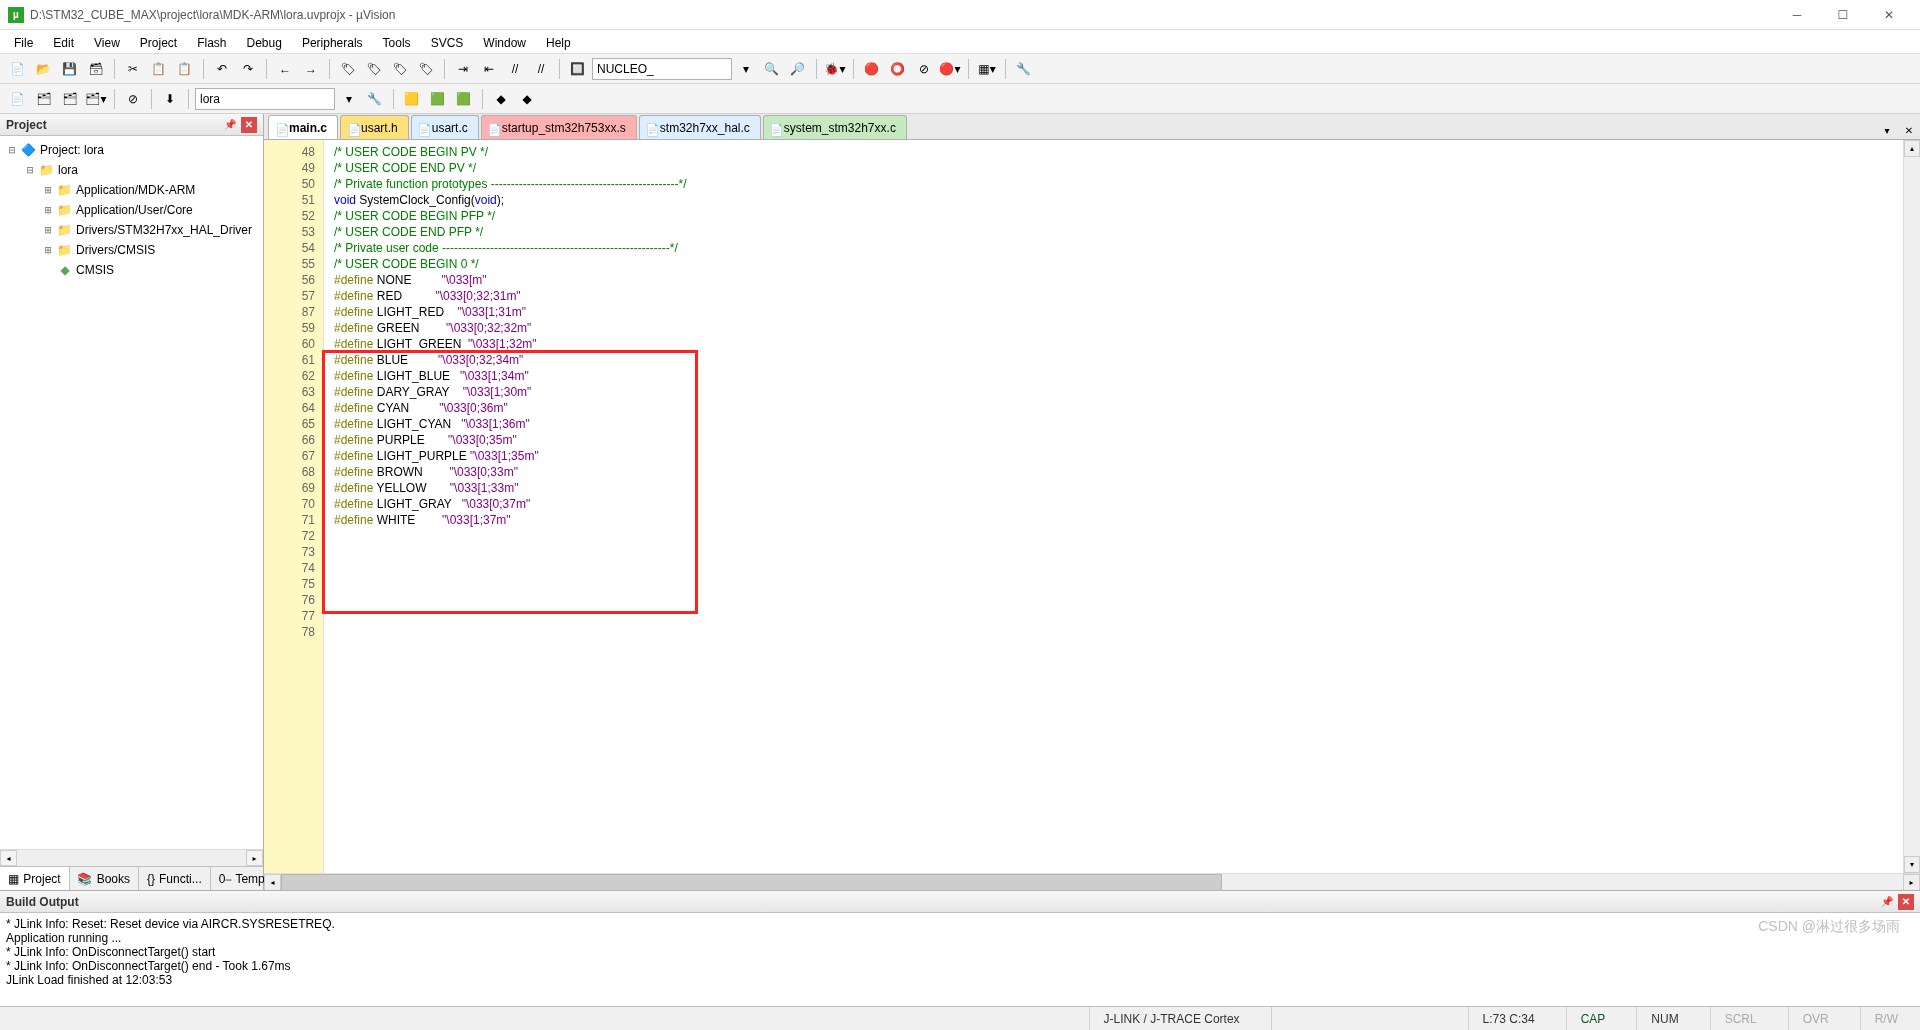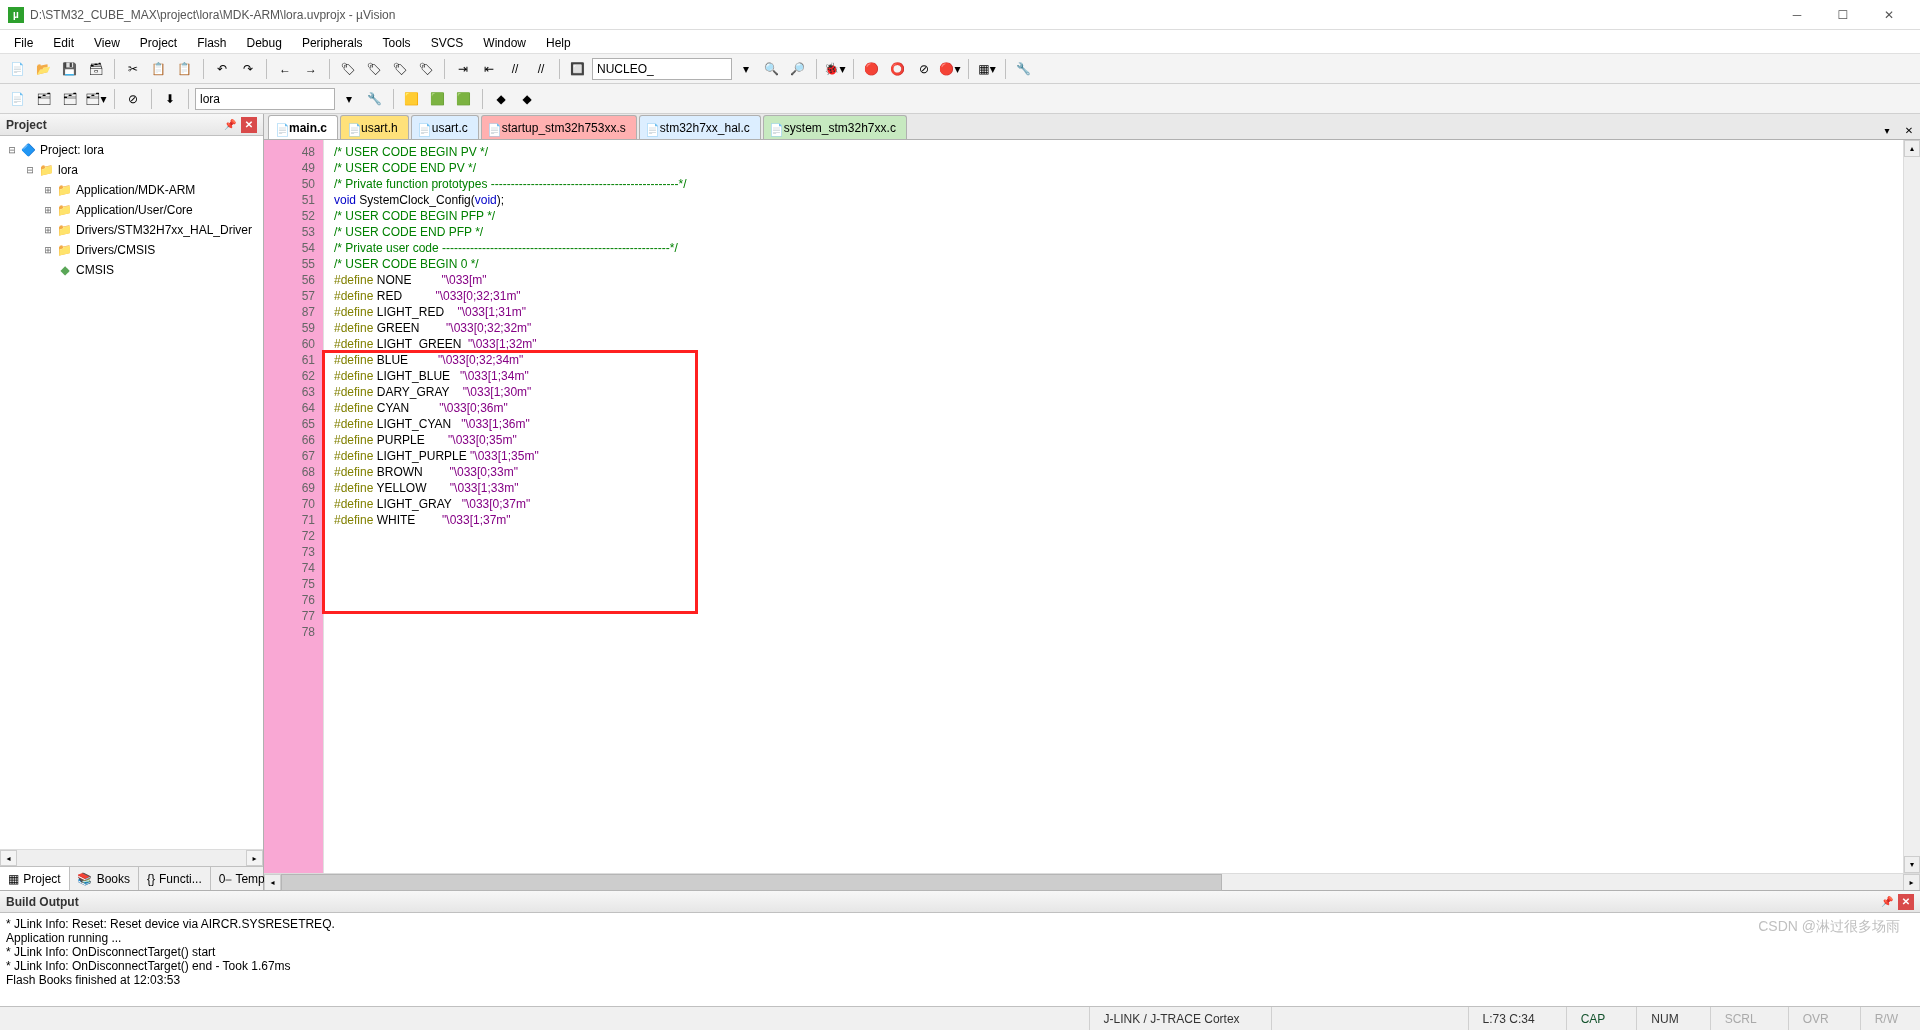--- a/index.html
+++ b/index.html
@@ -49,21 +49,21 @@
 
 
 .editor-area { flex: 1; display: flex; flex-direction: column; min-width: 0; }
 .tabstrip { height: 26px; background: #e9e9e9; display: flex; align-items: flex-end; border-bottom: 1px solid #b0b0b0; padding-left: 4px; }
 .ed-tab { height: 24px; display: flex; align-items: center; padding: 0 10px 0 6px; border: 1px solid #b0b0b0; border-bottom: none; margin-right: 2px; border-radius: 3px 3px 0 0; gap: 4px; }
 .ed-tab .dot { width: 10px; height: 10px; border-radius: 2px; }
 .ed-tab.active { background: #fff; font-weight: bold; }
 .tabstrip .tab-spacer { flex: 1; }
 .tabstrip .tab-ctrl { width: 18px; height: 18px; display: flex; align-items: center; justify-content: center; margin: 0 2px; font-size: 10px; }
 .editor-body { flex: 1; display: flex; background: #fff; min-height: 0; position: relative; }
-.gutter { width: 60px; background: #f9a8d4; border-right: 1px solid #e0e0e0; text-align: right; padding: 4px 8px 4px 0; color: #666; font-family: Consolas, monospace; font-size: 13px; line-height: 16px; }
+.gutter { width: 60px; background: #fef9c3; border-right: 1px solid #e0e0e0; text-align: right; padding: 4px 8px 4px 0; color: #666; font-family: Consolas, monospace; font-size: 13px; line-height: 16px; }
 .code { flex: 1; padding: 4px 0 4px 10px; font-family: Consolas, monospace; font-size: 13px; line-height: 16px; white-space: pre; color: #000; overflow: hidden; }
 .c-comment { color: #008000; }
 .c-keyword { color: #0000c8; }
 .c-pp { color: #808000; }
 .c-string { color: #840084; }
 .highlight-box { position: absolute; border: 3px solid #ff2020; pointer-events: none; }
 .ed-hscroll { height: 17px; background: #efefef; border-top: 1px solid #dcdcdc; display: flex; align-items: center; }
 .ed-hscroll .arrow { width: 17px; height: 17px; border: 1px solid #cdcdcd; display: flex; align-items: center; justify-content: center; font-size: 8px; }
 .ed-hscroll .track { flex: 1; position: relative; height: 17px; }
 .ed-hscroll .thumb { position: absolute; left: 0; top: 0; height: 100%; width: 58%; background: #cdcdcd; border: 1px solid #b5b5b5; }
@@ -329,21 +329,21 @@
   </div>
 </div>
 
 <div class="build-panel">
   <div class="panel-header">
     <span>Build Output</span>
     <span class="spacer"></span>
     <span class="hdr-btn">📌</span>
     <span class="hdr-btn close-btn">✕</span>
   </div>
-  <div class="build-body" id="build-body"><div>* JLink Info: Reset: Reset device via AIRCR.SYSRESETREQ.</div><div>Application running ...</div><div>* JLink Info: OnDisconnectTarget() start</div><div>* JLink Info: OnDisconnectTarget() end - Took 1.67ms</div><div>Flash Books finished at 12:03:53</div>
+  <div class="build-body" id="build-body"><div>* JLink Info: Reset: Reset device via AIRCR.SYSRESETREQ.</div><div>Application running ...</div><div>* JLink Info: OnDisconnectTarget() start</div><div>* JLink Info: OnDisconnectTarget() end - Took 1.67ms</div><div>JLink Load finished at 12:03:53</div>
     <div class="csdn-mark">CSDN @淋过很多场雨</div>
   </div>
 </div>
 
 <div class="statusbar">
   <span class="spacer"></span>
   <span class="cell">J-LINK / J-TRACE Cortex</span>
   <span class="cell" style="width:180px"></span>
   <span class="cell">L:73 C:34</span>
   <span class="cell" style="color:#14532d">CAP</span>

